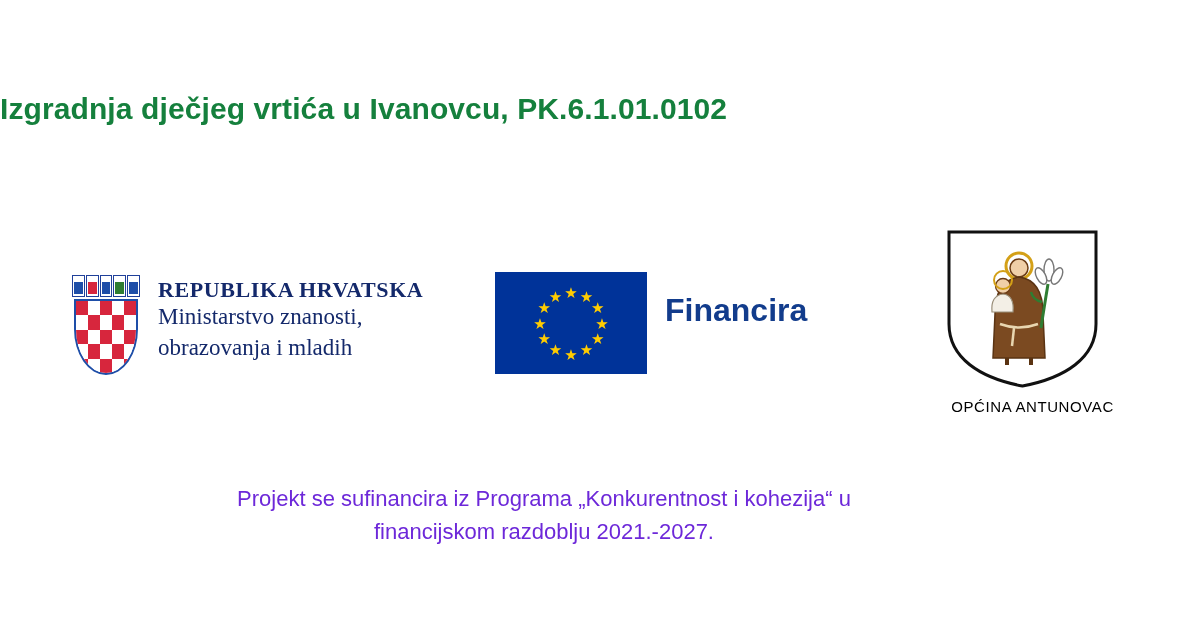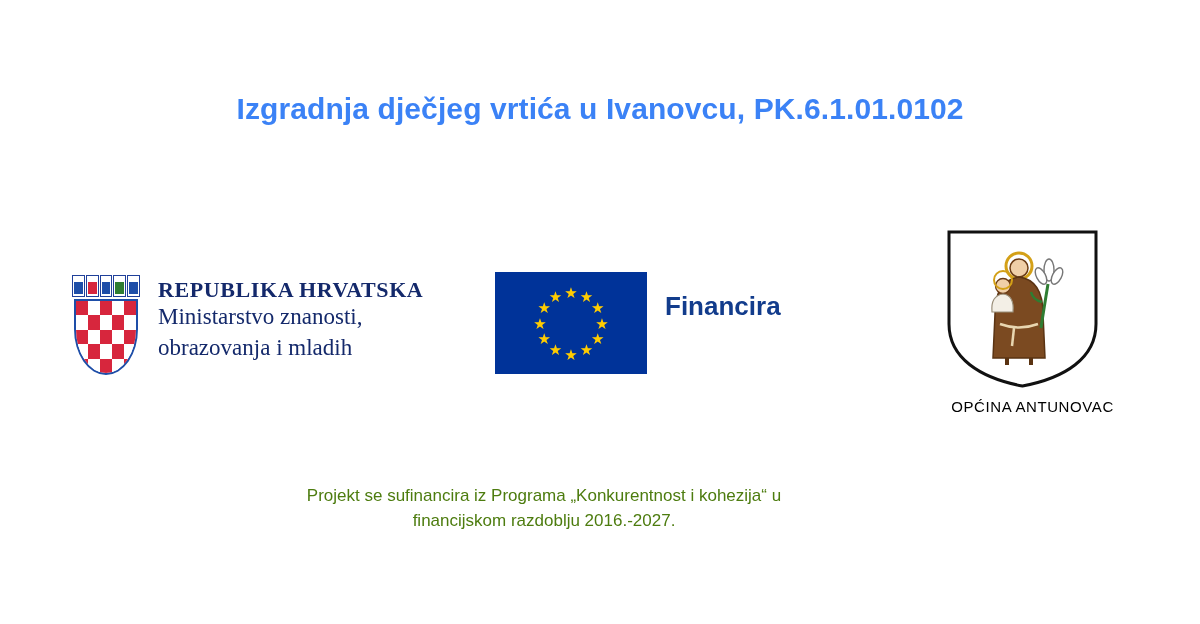--- a/index.html
+++ b/index.html
@@ -22,25 +22,25 @@
     position: relative;
     box-sizing: border-box;
   }
 
   
   .title {
     position: absolute;
     top: 92px;
     left: 0;
     width: 1200px;
-    text-align: center;
+    text-align: left;
     font-size: 30px;
     font-weight: bold;
     letter-spacing: 0.1px;
-    color: #3b82f6;
+    color: #15803d;
   }
 
   
   .logo-band {
     position: absolute;
     top: 220px;
     left: 0;
     width: 1200px;
     height: 205px;
   }
@@ -154,21 +154,21 @@
     font-size: 15px;
     line-height: 15px;
     width: 15px;
     height: 15px;
     text-align: center;
   }
   .eu-text {
     position: absolute;
     left: 170px;
     top: 16px;
-    font-size: 26px;
+    font-size: 32px;
     font-weight: bold;
     color: #123c8c;
     line-height: 1.42;
   }
 
   
   .muni {
     position: absolute;
     left: 945px;
     top: 8px;
@@ -193,23 +193,23 @@
     color: #000000;
   }
 
   
   .footer {
     position: absolute;
     top: 483px;
     left: 0;
     width: 1088px;
     text-align: center;
-    font-size: 17px;
+    font-size: 22px;
     line-height: 1.48;
-    color: #4d7c0f;
+    color: #6d28d9;
   }
 </style>
 </head>
 <body>
 
 <div class="page">
 
   <div class="title">Izgradnja dječjeg vrtića u Ivanovcu, PK.6.1.01.0102</div>
 
   <div class="logo-band">
@@ -316,16 +316,16 @@
 
         <path d="M62 130 L62 137 M86 130 L86 137" stroke="#5a3312" stroke-width="4"></path>
       </svg>
       <div class="muni-caption">OPĆINA ANTUNOVAC</div>
     </div>
 
   </div>
 
   <div class="footer">
     <div>Projekt se sufinancira iz Programa „Konkurentnost i kohezija“ u</div>
-    <div>financijskom razdoblju 2016.-2027.</div>
+    <div>financijskom razdoblju 2021.-2027.</div>
   </div>
 
 </div>
 
 </body></html>

